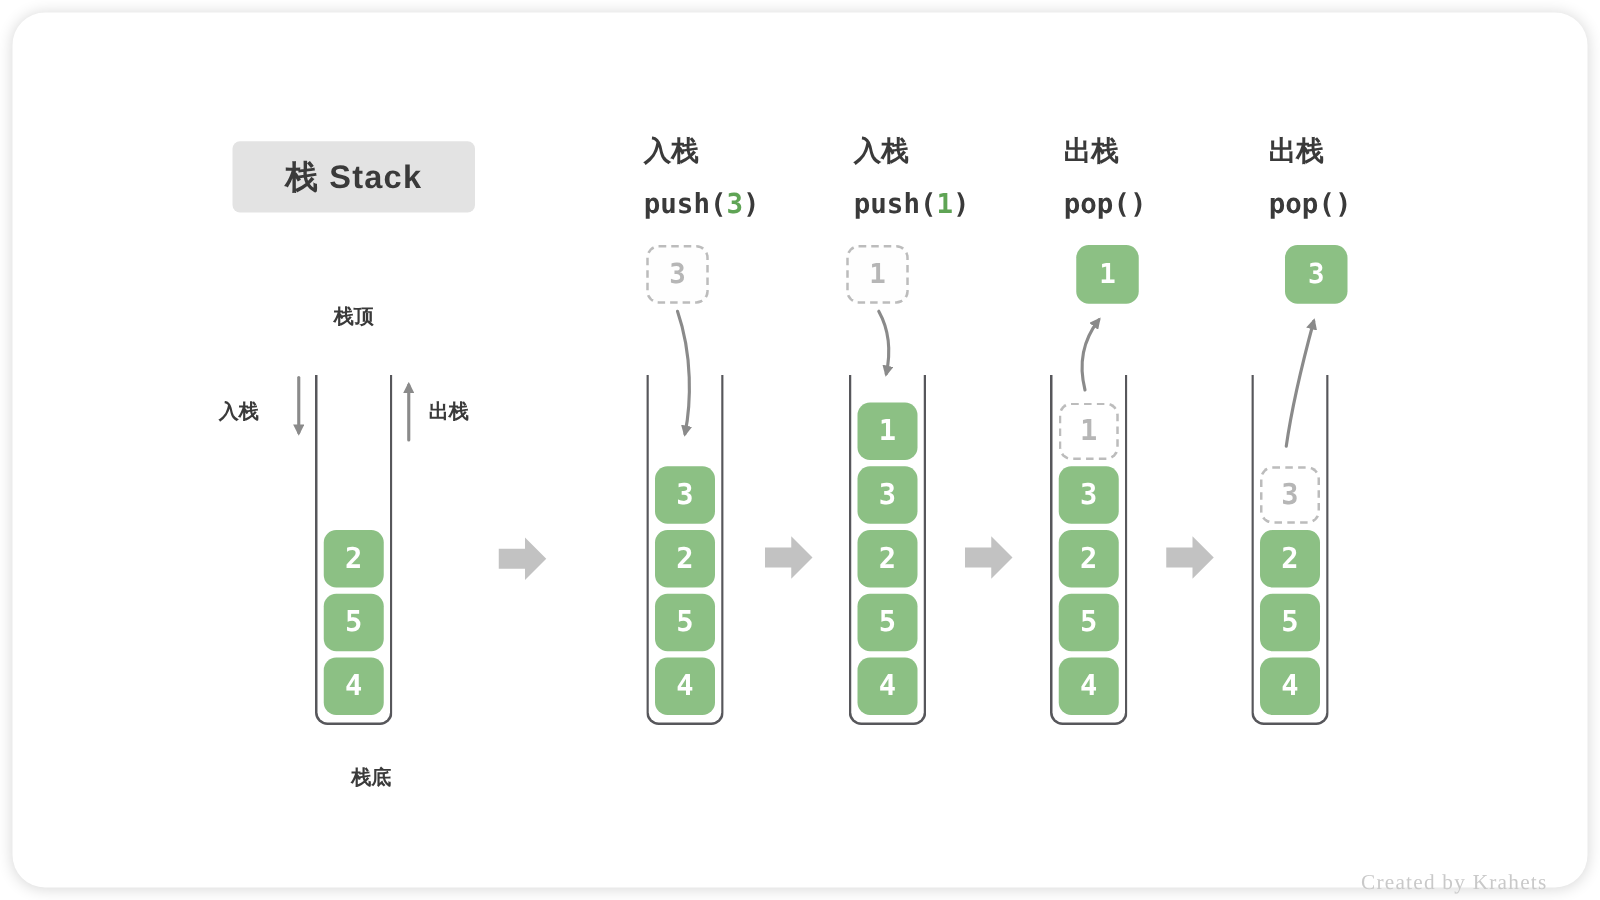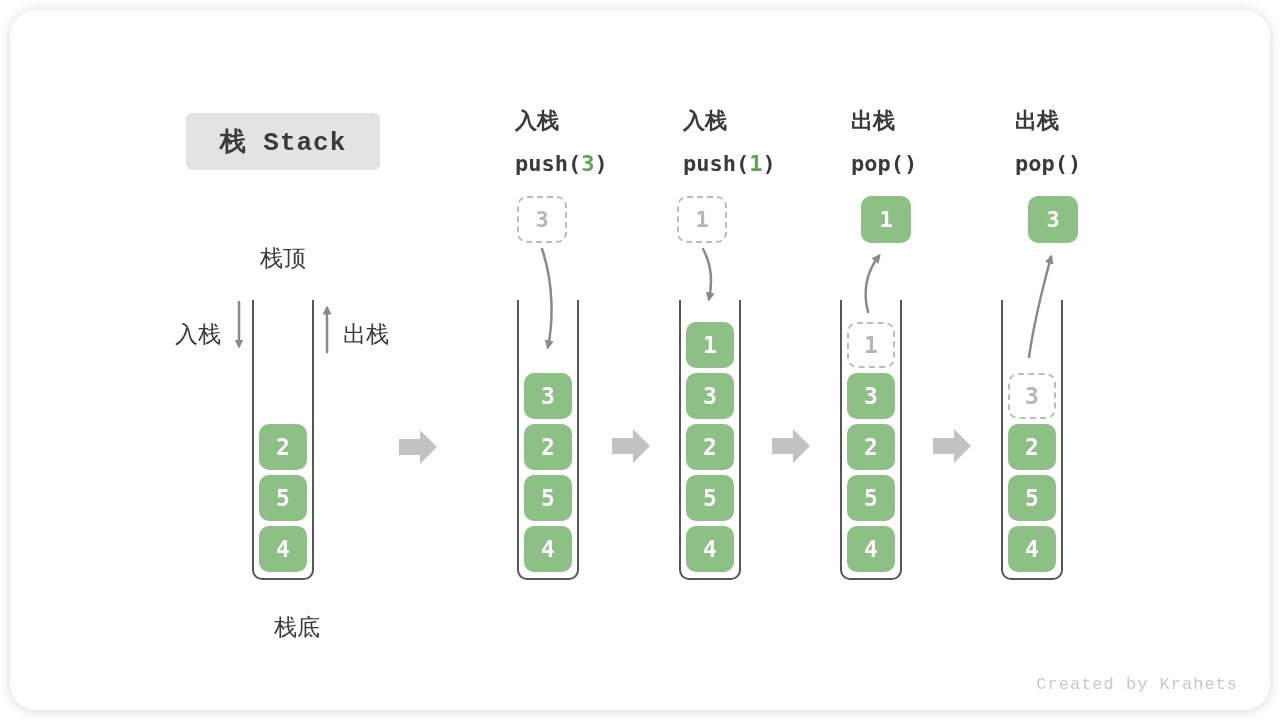--- a/index.html
+++ b/index.html
@@ -9,21 +9,21 @@
   }
   .card {
     position: absolute; left: 10px; top: 10px; right: 10px; bottom: 10px;
     background: #ffffff; border-radius: 26px;
     box-shadow: 0 1px 12px rgba(0,0,0,0.16);
   }
   .badge {
     position: absolute; left: 186px; top: 113px; width: 194px; height: 57px;
     background: var(--badge-bg); border-radius: 6px;
     display: flex; align-items: center; justify-content: center;
-    font-family: Liberation Mono, monospace;
+    font-family: Liberation Sans, sans-serif;
     font-size: 26px; font-weight: 700; color: var(--text-dark); letter-spacing: 1px;
   }
   .opcol { position: absolute; top: 106px; }
   .opcol .cn { font-size: 22px; font-weight: 700; color: var(--text-dark); line-height: 30px; }
   .opcol .code {
     font-family: "DejaVu Sans Mono", monospace; font-size: 22px; font-weight: 600;
     color: var(--text-dark); line-height: 34px; margin-top: 11px;
   }
   .opcol .code .arg { color: var(--code-green); font-weight: 700; }
   .op0 { left: 515px; } .op1 { left: 683px; } .op2 { left: 851px; } .op3 { left: 1015px; }
@@ -48,35 +48,35 @@
   }
   .st0 { left: 252px; } .st1 { left: 517px; } .st2 { left: 679px; } .st3 { left: 840px; } .st4 { left: 1001px; }
   .cell {
     width: 48px; height: 46px; border-radius: 10px; flex: 0 0 auto; box-sizing: border-box;
     background: var(--block-green); color: #ffffff;
     display: flex; align-items: center; justify-content: center;
     font-family: "DejaVu Sans Mono", monospace; font-size: 23px; font-weight: 700;
   }
   .cell.ghost { background: #ffffff; border: 2px dashed var(--ghost-border); color: var(--ghost-text); }
 
-  .anat { position: absolute; font-size: 23px; font-weight: 400; color: var(--text-dark); }
+  .anat { position: absolute; font-size: 16px; font-weight: 700; color: var(--text-dark); }
   .lab-top    { left: 283px; top: 243px; transform: translateX(-50%); }
   .lab-bottom { left: 297px; top: 612px; transform: translateX(-50%); }
   .lab-push   { left: 175px; top: 319px; }
   .lab-pop    { left: 343px; top: 319px; }
 
   svg.overlay { position: absolute; left: 0; top: 0; pointer-events: none; }
   .curve { fill: none; stroke: var(--curve-arrow); stroke-width: 2.5px; stroke-linecap: round; }
   .minor { fill: none; stroke: var(--curve-arrow); stroke-width: 2.5px; stroke-linecap: round; }
   .flowpoly { fill: var(--flow-arrow); }
   .ahead { fill: var(--curve-arrow); }
 
   .watermark {
-    position: absolute; right: 42px; bottom: 26px;
-    font-family: Liberation Mono, monospace; font-size: 17px;
+    position: absolute; right: 42px; bottom: 4px;
+    font-family: Liberation Serif, serif; font-size: 17px;
     color: var(--watermark-gray); letter-spacing: 1px;
   }
 </style>
 </head>
 <body>
 
 <div id="canvas">
   <div class="card"></div>
 
   <div class="badge">栈 Stack</div>

